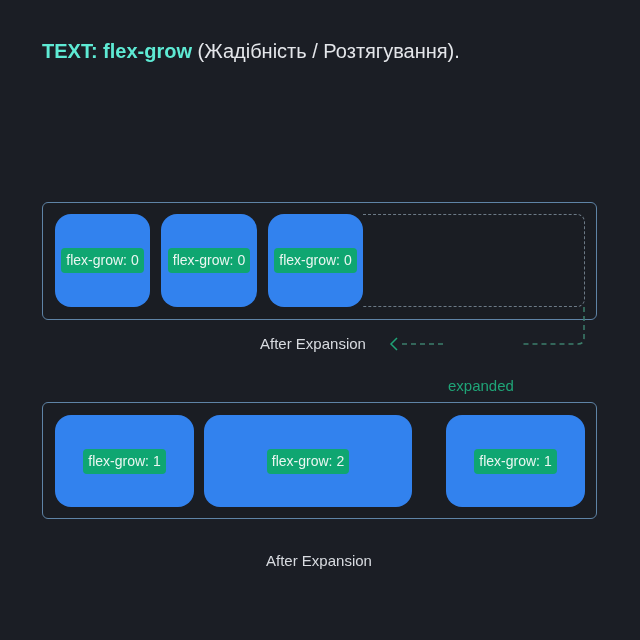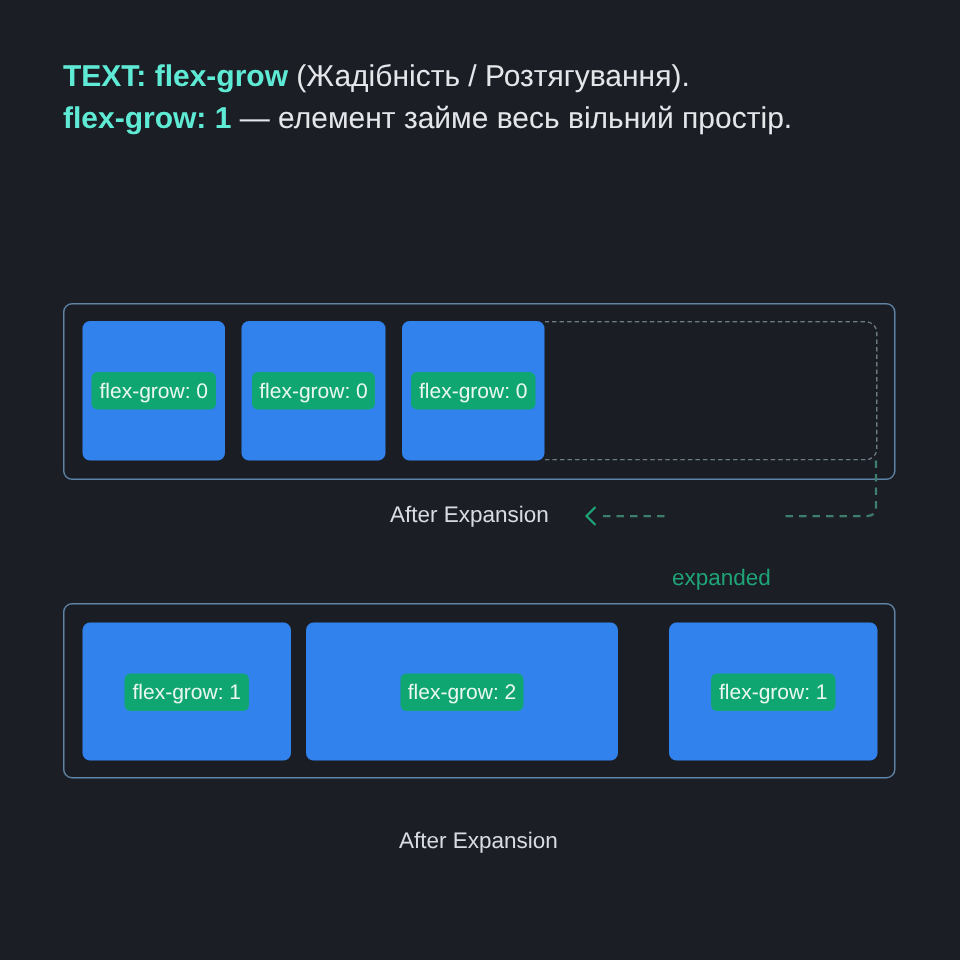--- a/index.html
+++ b/index.html
@@ -8,40 +8,39 @@
     font-family:"Liberation Sans", "DejaVu Sans", sans-serif; color:#E6E8EC;
   }
   .intro { position:absolute; left:42px; top:37px; width:580px; font-size:20px; line-height:28px; color:#E4E6EA; }
   .intro .line { white-space:nowrap; display:block; }
   .intro b { font-weight:700; color:#5eead4; }
   .container {
     position:absolute; left:42px; width:555px; border:1.5px solid #5F84A6; border-radius:6px; box-sizing:border-box;
     background:#1A1D23;
   }
   .box {
-    position:absolute; background:#3282EE; border-radius:5px;
+    position:absolute; background:#3282EE; border-radius:16px;
     display:flex; align-items:center; justify-content:center;
   }
   .badge {
     background:#0FA671; color:#EAF6F1; font-size:14px; padding:4px 5px; border-radius:4px; line-height:17px; white-space:nowrap;
   }
   .dashed-area {
     position:absolute; left:363px; top:214px; width:222px; height:93px;
     border:1.5px dashed #6C7A86; border-left:none; border-radius:0 8px 8px 0; box-sizing:border-box;
   }
   .caption { position:absolute; font-size:15px; color:#D8DBE0; white-space:nowrap; }
   .expanded-label { position:absolute; font-size:15px; color:#1FA477; white-space:nowrap; }
   svg.conn { position:absolute; left:0; top:0; }
 </style>
 </head>
 <body>
 
 <div class="intro">
   <span class="line"><b>TEXT: flex-grow</b><span> (Жадібність / Розтягування).</span></span>
-  <span class="line"><b>flex-grow: 1</b><span> — елемент займе весь вільний простір.</span></span>
 </div>
 
 <div class="container" style="top:202px; height:118px;"></div>
 
 <div class="box" style="left:55px; top:214px; width:95px; height:93px;">
   <span class="badge">flex-grow: 0</span>
 </div>
 <div class="box" style="left:161px; top:214px; width:96px; height:93px;">
   <span class="badge">flex-grow: 0</span>
 </div>

